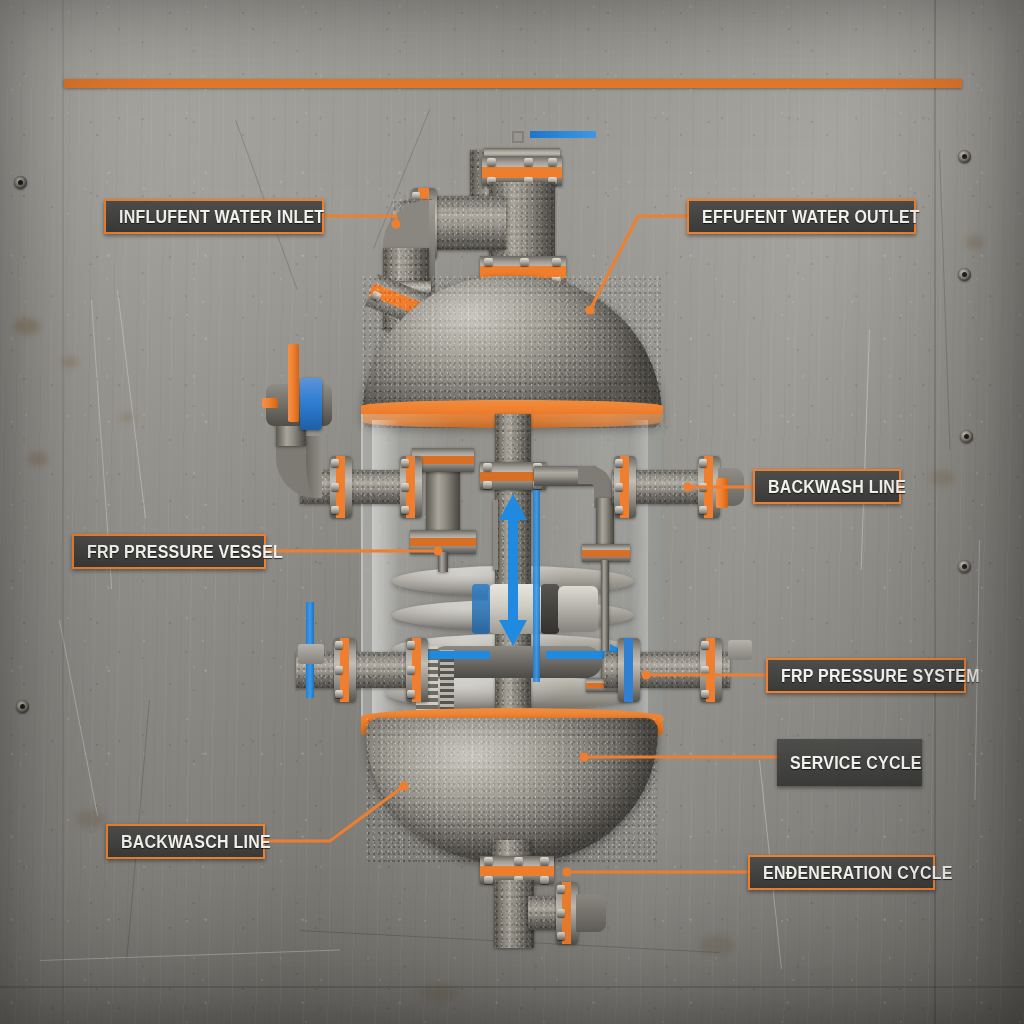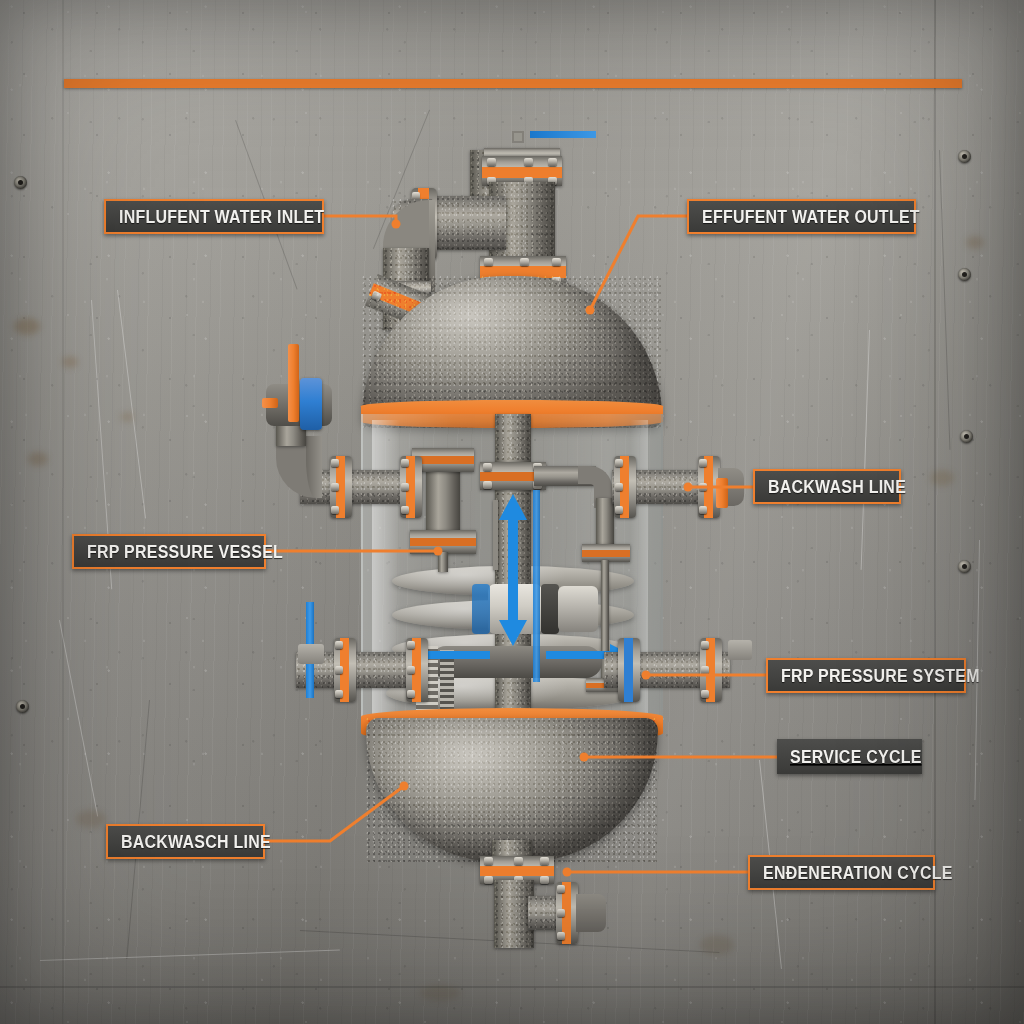--- a/index.html
+++ b/index.html
@@ -493,21 +493,21 @@
       </div>
       <div class="label bordered" style="left: 753px; top: 469px; width: 148px; height: 35px;">
         <span>BACKWASH LINE</span>
       </div>
       <div class="label bordered" style="left: 72px; top: 534px; width: 194px; height: 35px;">
         <span>FRP PRESSURE VESSEL</span>
       </div>
       <div class="label bordered" style="left: 766px; top: 658px; width: 200px; height: 35px;">
         <span>FRP PRESSURE SYSTEM</span>
       </div>
-      <div class="label" style="left: 777px; top: 739px; width: 145px; height: 35px; text-decoration: underline;">
+      <div class="label" style="left: 777px; top: 739px; width: 145px; height: 47px;">
         <span>SERVICE CYCLE</span>
       </div>
       <div class="label bordered" style="left: 106px; top: 824px; width: 159px; height: 35px;">
         <span>BACKWASCH LINE</span>
       </div>
       <div class="label bordered" style="left: 748px; top: 855px; width: 187px; height: 35px; text-align: center;">
         <span>ENÐENERATION CYCLE</span>
       </div>
     </div>
 

